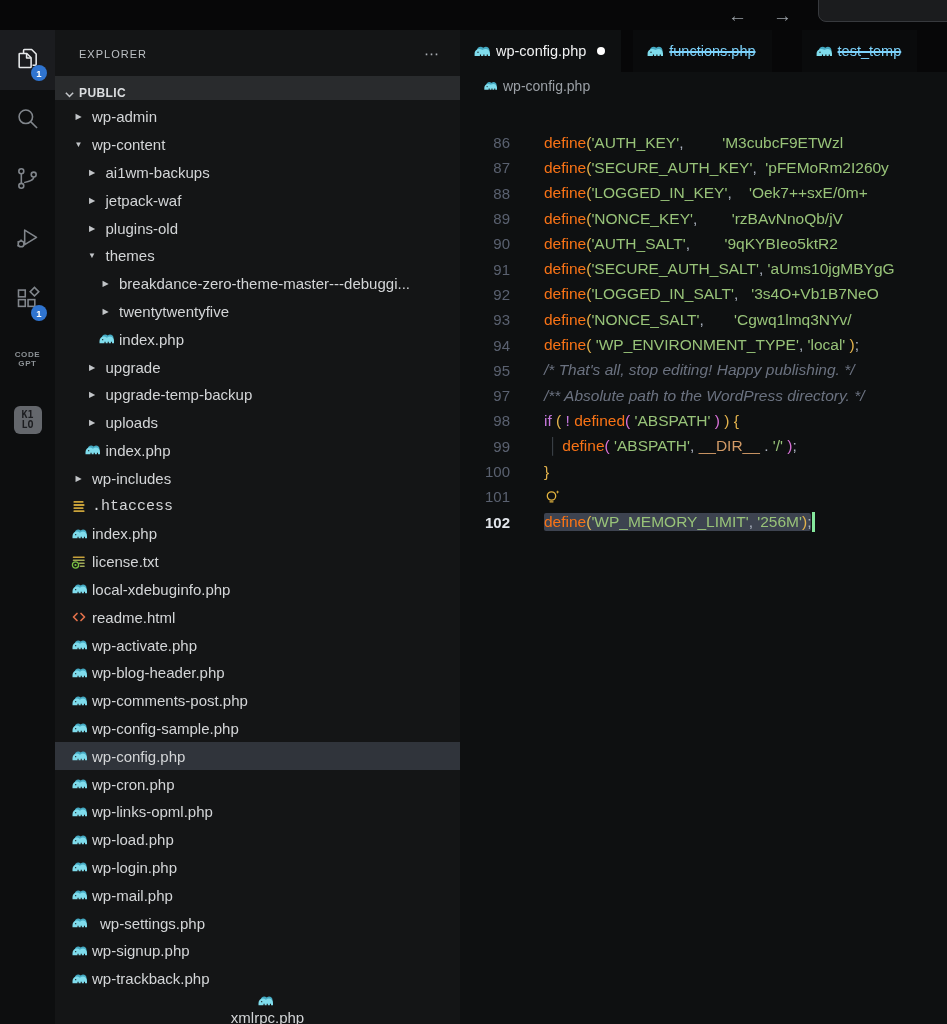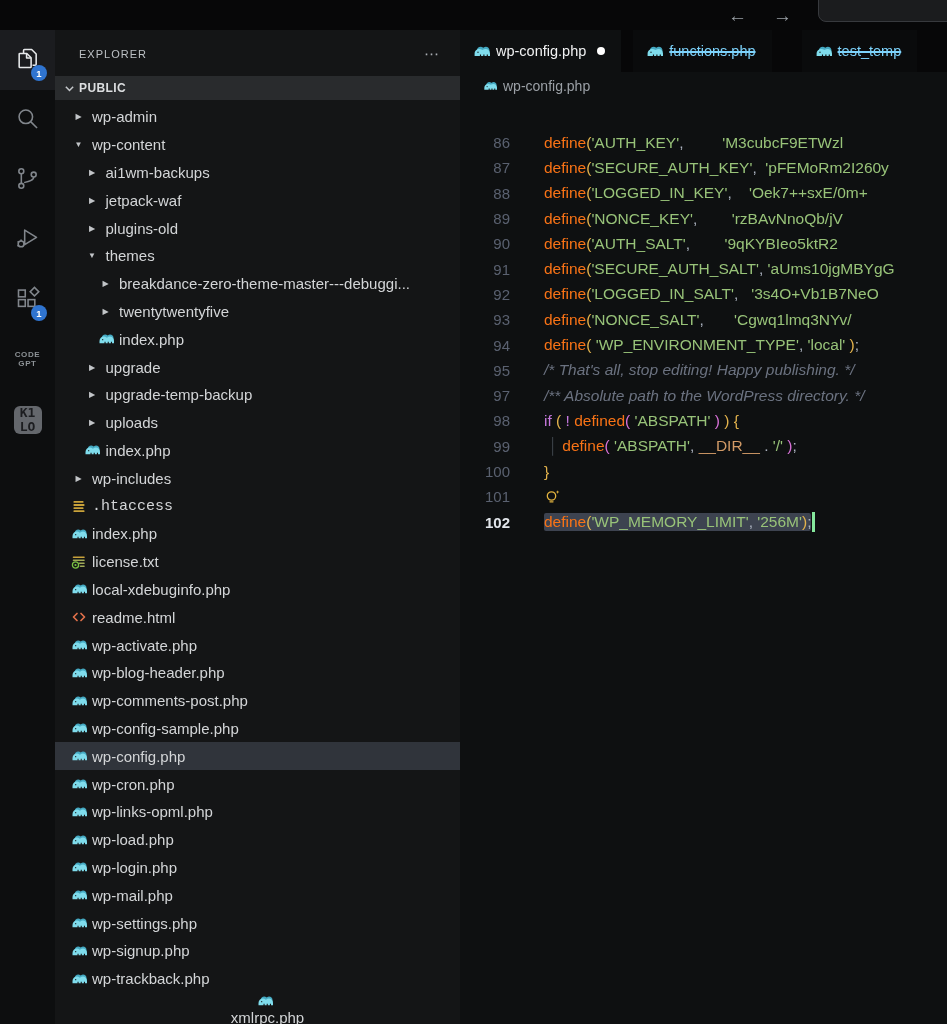--- a/index.html
+++ b/index.html
@@ -17,28 +17,28 @@
   
   .activitybar { position:absolute; left:0; top:30px; width:55px; height:994px; background:#0d0e0f; z-index:4; }
   .ab-item { position:relative; width:55px; height:60px; display:flex; align-items:center; justify-content:center; cursor:pointer; }
   .ab-item.active { background:#1b1c1f; }
   .ab-item svg { width:27px; height:27px; stroke:#81868c; stroke-width:1.4; fill:none; }
   .ab-item.active svg { stroke:#e6e8ea; }
   .ab-badge { position:absolute; right:8px; bottom:9px; min-width:16px; height:16px; border-radius:8px;
     background:#2f74d0; color:#fff; font-size:9.5px; font-weight:bold; display:flex; align-items:center; justify-content:center; }
   .ab-text { color:#8d9296; font-size:8px; font-weight:bold; letter-spacing:.6px; line-height:1.1; text-align:center; }
   .ab-kilo { width:28px; height:28px; background:#64676c; border-radius:6px; display:flex; align-items:center; justify-content:center;
-    color:#1c1d20; font-family:"DejaVu Sans Mono", monospace; font-size:13px; font-weight:bold; line-height:1.05; text-align:center; }
+    color:#1c1d20; font-family:"DejaVu Sans Mono", monospace; font-size:10px; font-weight:bold; line-height:1.05; text-align:center; }
 
   
   .sidebar { position:absolute; left:55px; top:30px; width:405px; height:994px; background:#141516; overflow:hidden; z-index:3; }
   .sb-header { height:40px; display:flex; align-items:center; justify-content:space-between; padding:8px 20px 0 24px; }
   .sb-title { color:#bcc0c4; font-size:11px; letter-spacing:1px; }
   .sb-actions { color:#a9adb2; font-size:15px; letter-spacing:1px; cursor:pointer; }
-  .sb-section { height:24px; margin-top:6px; background:#292b2d; display:flex; align-items:center; padding-left:6px; cursor:pointer; }
+  .sb-section { height:24px; margin-top:6px; background:#292b2d; display:flex; align-items:flex-end; padding-left:6px; cursor:pointer; }
   .sb-chevron { color:#c6c9cc; width:16px; display:inline-flex; justify-content:center; }
   .sb-chevron svg { width:11px; height:11px; stroke:#c6c9cc; stroke-width:1.6; fill:none; }
   .sb-section-label { color:#dcdee0; font-size:12px; font-weight:bold; letter-spacing:.4px; margin-left:2px; }
   .tree { margin-top:3px; }
   .tree-row { height:27.8px; display:flex; align-items:center; cursor:pointer; white-space:nowrap; }
   .tree-row.selected { background:#30343b; }
   .tw { width:17px; flex:none; display:inline-flex; justify-content:center; align-items:center; }
   .tw.arrow { color:#c2c5c8; font-size:8px; }
   .tw.arrow.expanded { font-size:8px; }
   .tw svg { width:16px; height:16px; }
@@ -370,21 +370,21 @@
         <div class="tree-row" style="padding-left: 15px;">
           <span class="tw">
             <svg viewBox="0 0 16 16">
               <path transform="translate(2.4,-1.1) scale(.82)" fill="#45a9c2" d="M1.5 12.3V10c0-2.5 2-4.4 4.5-4.4.9 0 1.8.3 2.5.8l.4.3.4-.3c.7-.5 1.6-.8 2.5-.8 2.3 0 4.2 1.9 4.2 4.2v2.5h-2v-1.5h-1.1v1.5h-2.1v-1.5H9.7v1.5H7.6v-1.5H6.5v1.5z"></path>
               <path fill="#7fdcec" d="M1.5 12.3V10c0-2.5 2-4.4 4.5-4.4.9 0 1.8.3 2.5.8l.4.3.4-.3c.7-.5 1.6-.8 2.5-.8 2.3 0 4.2 1.9 4.2 4.2v2.5h-2v-1.5h-1.1v1.5h-2.1v-1.5H9.7v1.5H7.6v-1.5H6.5v1.5z"></path>
               <circle cx="4.7" cy="8.7" r=".6" fill="#0e1011"></circle>
             </svg>
           </span>
           <span class="tree-label">wp-mail.php</span>
         </div>
-        <div class="tree-row" style="padding-left: 15px;">
+        <div class="tree-row" style="padding-left: 15px; gap: 8px;">
           <span class="tw">
             <svg viewBox="0 0 16 16">
               <path transform="translate(2.4,-1.1) scale(.82)" fill="#45a9c2" d="M1.5 12.3V10c0-2.5 2-4.4 4.5-4.4.9 0 1.8.3 2.5.8l.4.3.4-.3c.7-.5 1.6-.8 2.5-.8 2.3 0 4.2 1.9 4.2 4.2v2.5h-2v-1.5h-1.1v1.5h-2.1v-1.5H9.7v1.5H7.6v-1.5H6.5v1.5z"></path>
               <path fill="#7fdcec" d="M1.5 12.3V10c0-2.5 2-4.4 4.5-4.4.9 0 1.8.3 2.5.8l.4.3.4-.3c.7-.5 1.6-.8 2.5-.8 2.3 0 4.2 1.9 4.2 4.2v2.5h-2v-1.5h-1.1v1.5h-2.1v-1.5H9.7v1.5H7.6v-1.5H6.5v1.5z"></path>
               <circle cx="4.7" cy="8.7" r=".6" fill="#0e1011"></circle>
             </svg>
           </span>
           <span class="tree-label">wp-settings.php</span>
         </div>
         <div class="tree-row" style="padding-left: 15px;">

